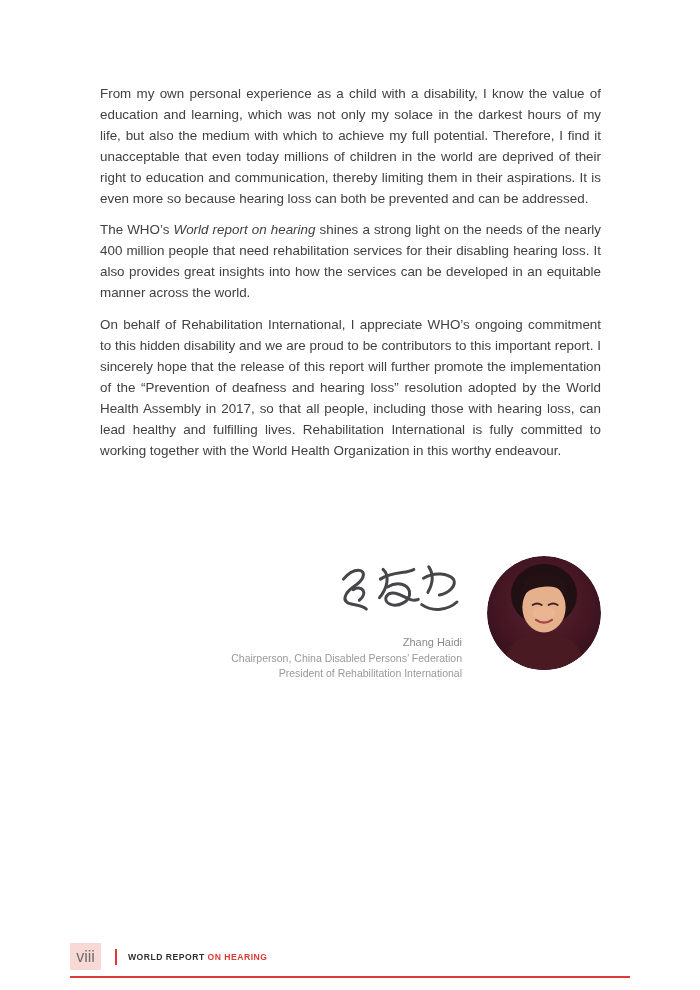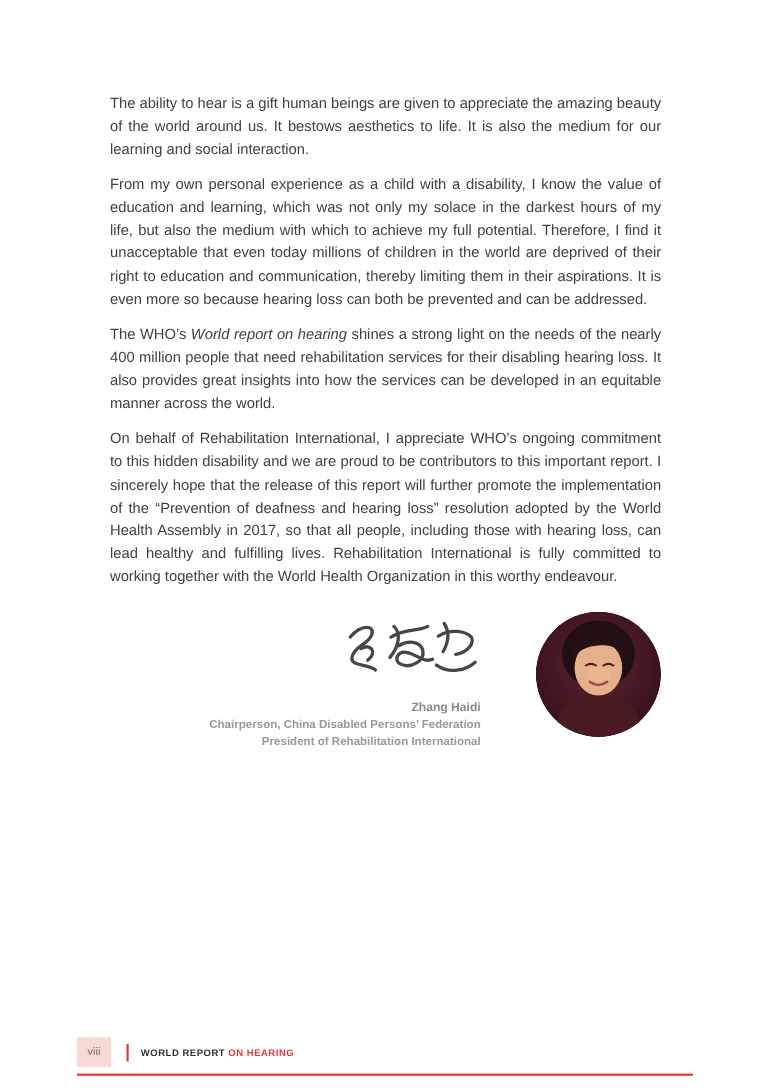--- a/index.html
+++ b/index.html
@@ -32,23 +32,22 @@
     position: absolute;
     left: 100px;
     top: 556px;
     width: 501px;
     display: flex;
     align-items: flex-start;
     justify-content: flex-end;
   }
   .sig-block {
     text-align: right;
-    margin-right: 50px;
+    margin-right: 25px;
     padding-top: 2px;
-    font-weight: bold;
   }
   .signature-svg {
     width: 128px;
     height: 66px;
     margin-bottom: 6px;
   }
   .sig-name {
     font-size: 11px;
     color: #8a8a8a;
     line-height: 1.5;
@@ -76,21 +75,21 @@
   .footer-row {
     display: flex;
     align-items: center;
     margin-bottom: 6px;
   }
   .page-num-box {
     width: 31px;
     height: 27px;
     background: #f9d9d6;
     color: #6f6f6f;
-    font-size: 10px;
+    font-size: 16px;
     display: flex;
     align-items: center;
     justify-content: center;
     margin-right: 14px;
   }
   .footer-divider {
     width: 2px;
     height: 16px;
     background: #de3a33;
     margin-right: 11px;
@@ -108,21 +107,20 @@
     height: 2px;
     background: #de3a33;
   }
 </style>
 </head>
 <body>
 
 <div class="page">
 
   <div class="content">
-    <p>The ability to hear is a gift human beings are given to appreciate the amazing beauty of the world around us. It bestows aesthetics to life. It is also the medium for our learning and social interaction.</p>
     <p>From my own personal experience as a child with a disability, I know the value of education and learning, which was not only my solace in the darkest hours of my life, but also the medium with which to achieve my full potential. Therefore, I find it unacceptable that even today millions of children in the world are deprived of their right to education and communication, thereby limiting them in their aspirations. It is even more so because hearing loss can both be prevented and can be addressed.</p>
     <p><span>The WHO’s </span><em>World report on hearing</em><span> shines a strong light on the needs of the nearly 400 million people that need rehabilitation services for their disabling hearing loss. It also provides great insights into how the services can be developed in an equitable manner across the world.</span></p>
     <p>On behalf of Rehabilitation International, I appreciate WHO’s ongoing commitment to this hidden disability and we are proud to be contributors to this important report. I sincerely hope that the release of this report will further promote the implementation of the “Prevention of deafness and hearing loss” resolution adopted by the World Health Assembly in 2017, so that all people, including those with hearing loss, can lead healthy and fulfilling lives. Rehabilitation International is fully committed to working together with the World Health Organization in this worthy endeavour.</p>
   </div>
 
   <div class="sig-row">
     <div class="sig-block">
       <svg class="signature-svg" viewBox="0 0 140 75" fill="none" stroke="#45454a" stroke-width="3.4" stroke-linecap="round" stroke-linejoin="round">
 
         <path d="M8,24 C20,10 34,12 30,22 C26,32 13,33 10,44 C7,55 26,51 34,58"></path>

